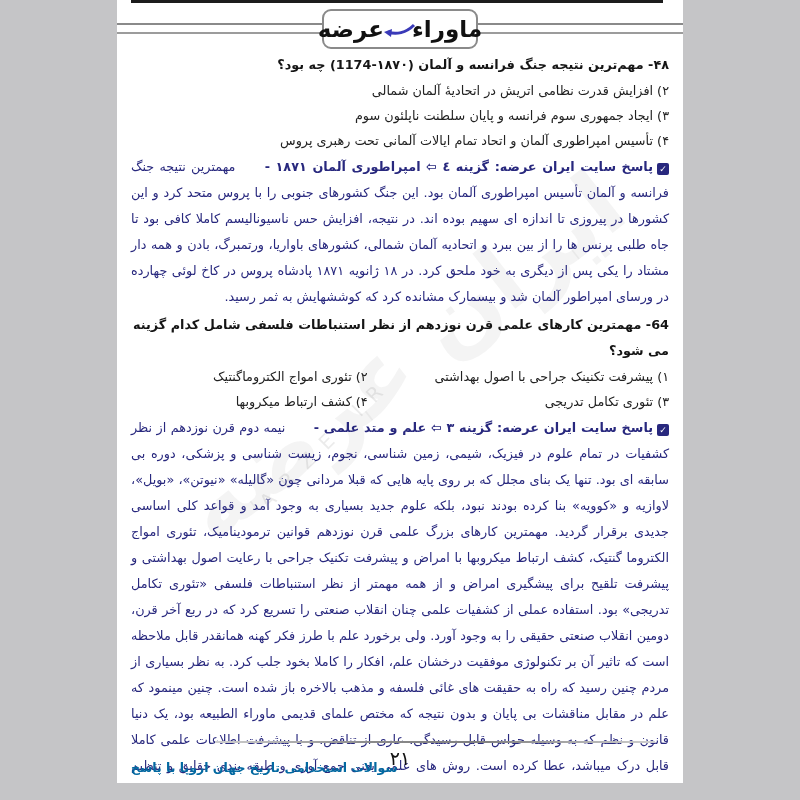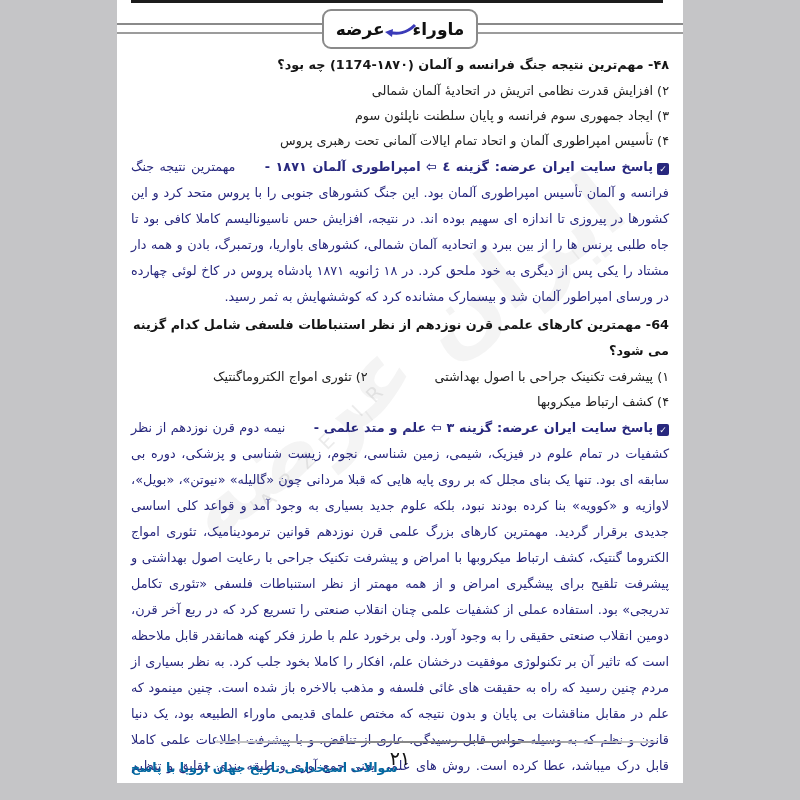--- a/index.html
+++ b/index.html
@@ -18,21 +18,21 @@
   .header-rule{
     position:absolute;top:23px;left:0;width:566px;height:7px;
     border-top:2px solid #8a8a8a;border-bottom:2px solid #9c9c9c;
   }
   .logo-box{
     position:absolute;top:9px;left:50%;transform:translateX(-50%);
     width:152px;height:36px;background:#fff;border:2px solid #8a8a8a;
     border-radius:9px;z-index:3;display:flex;align-items:center;justify-content:center;
     gap:2px;
   }
-  .logo-word{font-weight:700;font-size:17px;color:#111;line-height:1;}
+  .logo-word{font-weight:700;font-size:23px;color:#111;line-height:1;}
   .logo-arrow{margin:8px -6px 0 -4px;}
   .watermark{
     position:absolute;top:300px;left:30px;width:520px;
     transform:rotate(-38deg);transform-origin:center;
     color:rgba(60,60,60,0.06);font-size:92px;font-weight:700;
     text-align:center;pointer-events:none;z-index:1;white-space:nowrap;
   }
   .watermark-url{
     position:absolute;top:430px;left:120px;
     transform:rotate(-45deg);color:rgba(60,60,60,0.10);
@@ -101,20 +101,21 @@
     <div class="option">۲) افزایش قدرت نظامی اتریش در اتحادیهٔ آلمان شمالی</div>
     <div class="option">۳) ایجاد جمهوری سوم فرانسه و پایان سلطنت ناپلئون سوم</div>
     <div class="option">۴) تأسیس امپراطوری آلمان و اتحاد تمام ایالات آلمانی تحت رهبری پروس</div>
 
     <p class="answer"><span class="check-icon">✓</span><span class="lead">پاسخ سایت ایران عرضه: گزینه ٤ ⇦ امپراطوری آلمان ۱۸۷۱ -</span> <span>مهمترین نتیجه جنگ فرانسه و آلمان تأسیس امپراطوری آلمان بود. این جنگ کشورهای جنوبی را با پروس متحد کرد و این کشورها در پیروزی تا اندازه ای سهیم بوده اند. در نتیجه، افزایش حس ناسیونالیسم کاملا کافی بود تا جاه طلبی پرنس ها را از بین ببرد و اتحادیه آلمان شمالی، کشورهای باواریا، ورتمبرگ، بادن و همه دار مشتاد را یکی پس از دیگری به خود ملحق کرد. در ۱۸ ژانویه ۱۸۷۱ پادشاه پروس در کاخ لوئی چهارده در ورسای امپراطور آلمان شد و بیسمارک مشانده کرد که کوششهایش به ثمر رسید.</span></p>
 
     <div class="q-title">64- مهمترین کارهای علمی قرن نوزدهم از نظر استنباطات فلسفی شامل کدام گزینه می شود؟</div>
     <div class="options-grid">
       <div class="option">۱) پیشرفت تکنینک جراحی با اصول بهداشتی</div>
       <div class="option">۲) تئوری امواج الکتروماگنتیک</div>
+      <div class="option">۳) تئوری تکامل تدریجی</div>
       <div class="option">۴) کشف ارتباط میکروبها</div>
     </div>
 
     <p class="answer"><span class="check-icon">✓</span><span class="lead">پاسخ سایت ایران عرضه: گزینه ۳ ⇦ علم و متد علمی -</span> <span>نیمه دوم قرن نوزدهم از نظر کشفیات در تمام علوم در فیزیک، شیمی، زمین شناسی، نجوم، زیست شناسی و پزشکی، دوره بی سابقه ای بود. تنها یک بنای مجلل که بر روی پایه هایی که قبلا مردانی چون «گالیله» «نیوتن»، «بویل»، لاوازیه و «کوویه» بنا کرده بودند نبود، بلکه علوم جدید بسیاری به وجود آمد و قواعد کلی اساسی جدیدی برقرار گردید. مهمترین کارهای بزرگ علمی قرن نوزدهم قوانین ترمودینامیک، تئوری امواج الکتروما گنتیک، کشف ارتباط میکروبها با امراض و پیشرفت تکنیک جراحی با رعایت اصول بهداشتی و پیشرفت تلقیح برای پیشگیری امراض و از همه مهمتر از نظر استنباطات فلسفی «تئوری تکامل تدریجی» بود. استفاده عملی از کشفیات علمی چنان انقلاب صنعتی را تسریع کرد که در ربع آخر قرن، دومین انقلاب صنعتی حقیقی را به وجود آورد. ولی برخورد علم با طرز فکر کهنه همانقدر قابل ملاحظه است که تاثیر آن بر تکنولوژی موفقیت درخشان علم، افکار را کاملا بخود جلب کرد. به نظر بسیاری از مردم چنین رسید که راه به حقیقت های غائی فلسفه و مذهب بالاخره باز شده است. چنین مینمود که علم در مقابل مناقشات بی پایان و بدون نتیجه که مختص علمای قدیمی ماوراء الطبیعه بود، یک دنیا قانون و نظم که به وسیله حواس قابل رسیدگی، عاری از تناقض، و با پیشرفت اطلاعات علمی کاملا قابل درک میباشد، عطا کرده است. روش های علمی یعنی جمع آوری و طبقه بندی حقایق و تنظیم قوانین عمومی برای ذکر علت یا توضیح آنها - شروع گردید و به تمام شعب علوم: از قبیل انتقاد و تحقیقات تاریخی، تئوری اجتماعی و اقتصادی، فلسفه و بالاخره حتی همان سنگر حفظ شؤون معنوی یعنی مذهب رخنه نمود.</span></p>
 
   </div>
 
   <div class="footer-rule"></div>
   <div class="page-number">۲۱</div>
   <div class="footer-title">سوالات استخدامی تاریخ جهان اروپا با پاسخ</div>

